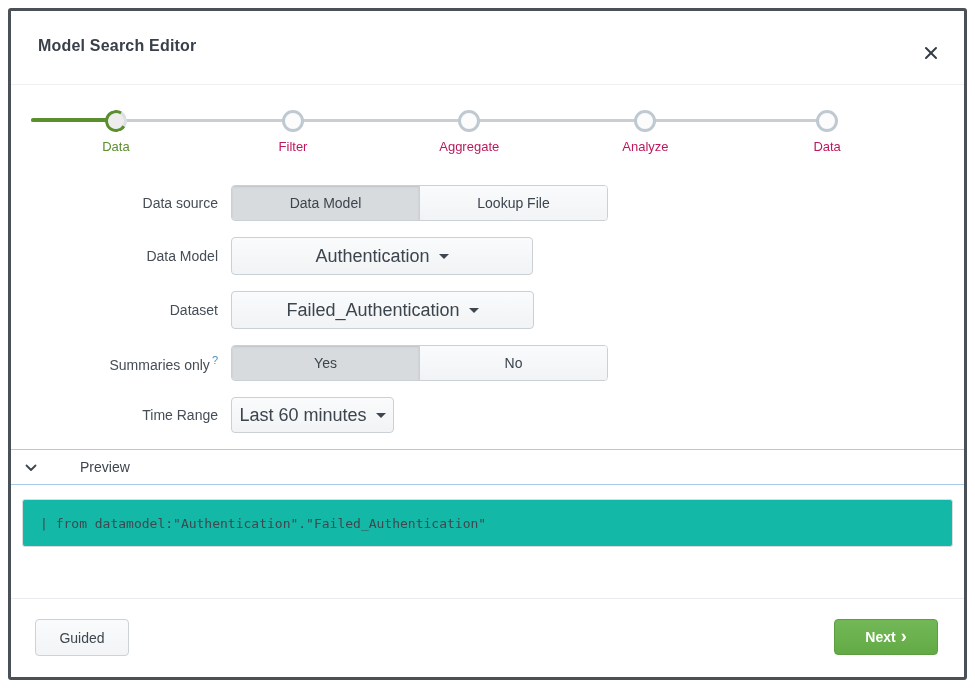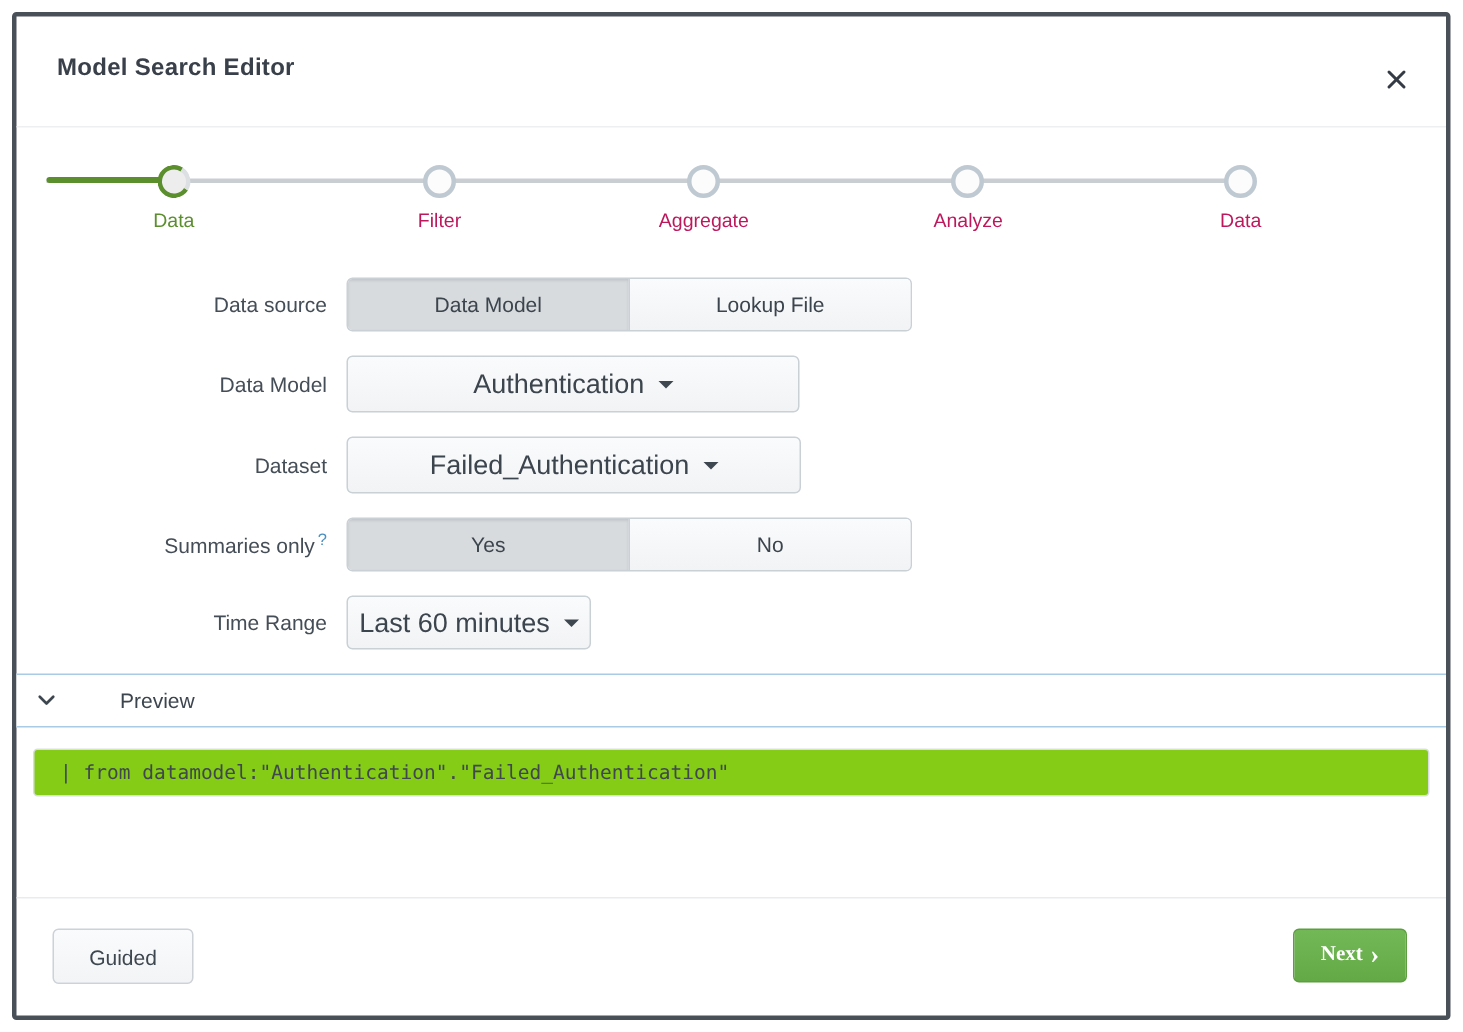--- a/index.html
+++ b/index.html
@@ -103,22 +103,22 @@
     margin-top: 15px; height: 36px;
     border-top: 1px solid #a9cbe5; border-bottom: 1px solid #a9cbe5;
     background: #fff;
     display: flex; align-items: center; padding-left: 14px; gap: 11px;
     cursor: pointer;
   }
   .preview-bar svg { flex: none; color: #3d454e; }
   .preview-label { font-size: 14px; color: #3d454e; margin-left: 32px; }
 
   .code-box {
-    margin: 14px 11px 12px; height: 32px;
-    background: #84cc16; border: 1px solid #d9dde0; border-radius: 3px;
+    margin: 14px 11px 12px; height: 48px;
+    background: #14b8a6; border: 1px solid #d9dde0; border-radius: 3px;
     display: flex; align-items: center; padding: 0 17px;
   }
   .code-box code {
     font-family: "DejaVu Sans Mono", "Liberation Mono", monospace;
     font-size: 13px; color: #40474f; white-space: pre;
   }
 
   
   .dialog-footer {
     position: absolute; left: 0; right: 0; bottom: 0; height: 79px;
@@ -126,24 +126,24 @@
     padding: 20px 26px 0 24px;
     display: flex; justify-content: space-between; align-items: flex-start;
   }
   .cancel-btn {
     width: 94px; height: 37px;
     border: 1px solid #ccd2d8; border-radius: 4px;
     background: linear-gradient(#fafbfc, #f2f4f6);
     font-family: inherit; font-size: 14px; color: #3e464f; cursor: pointer;
   }
   .next-btn {
-    width: 76px; height: 36px;
+    width: 104px; height: 36px;
     border: 1px solid #5c9e41; border-radius: 4px;
     background: linear-gradient(#73b857, #63aa46);
-    color: #fff; font-family: Liberation Serif, serif; font-size: 14px; font-weight: bold;
+    color: #fff; font-family: Liberation Sans, sans-serif; font-size: 14px; font-weight: bold;
     cursor: pointer;
     display: flex; align-items: center; justify-content: center; gap: 5px;
   }
   .next-chevron { font-size: 18px; line-height: 1; margin-top: -2px; font-weight: bold; }
 </style>
 </head>
 <body>
 
 <div class="screen">
   <div class="dialog">

